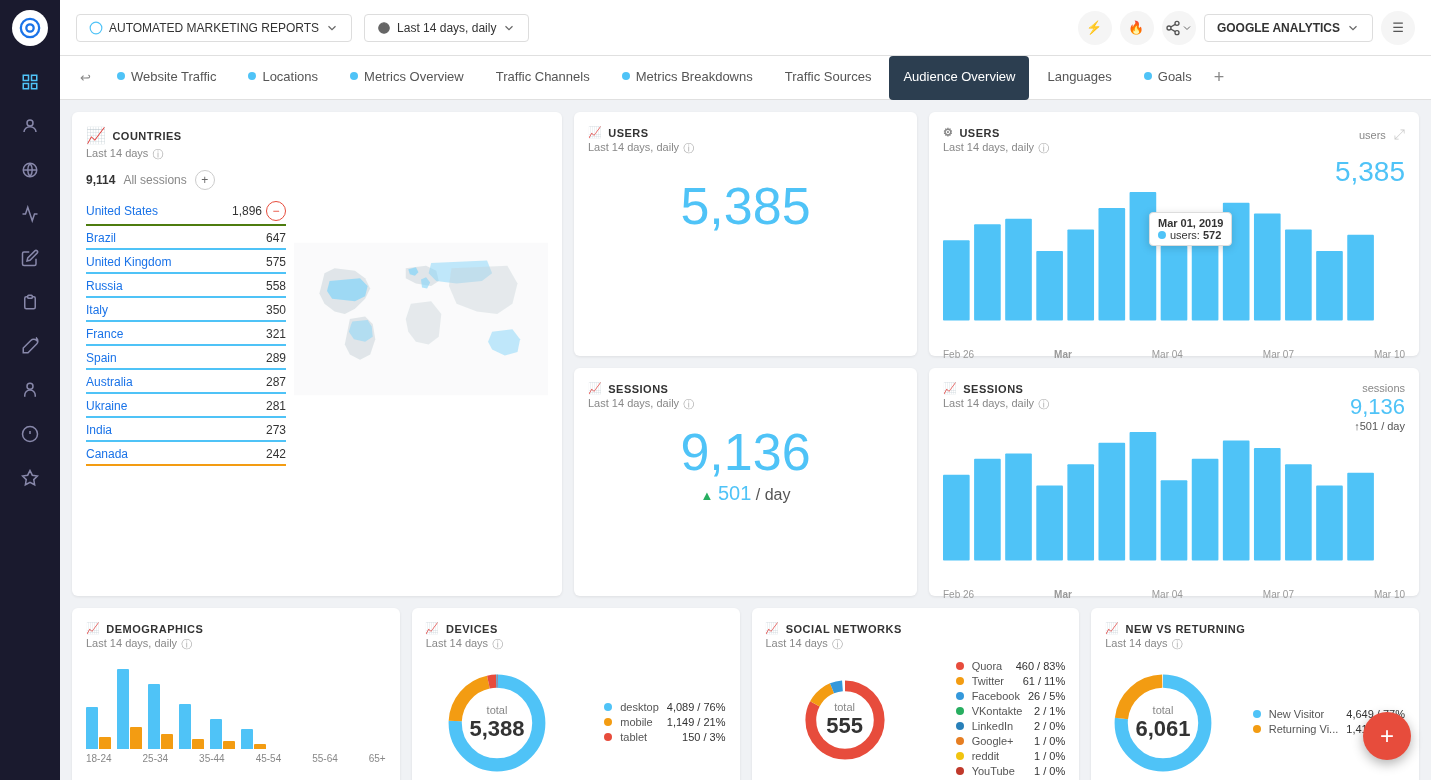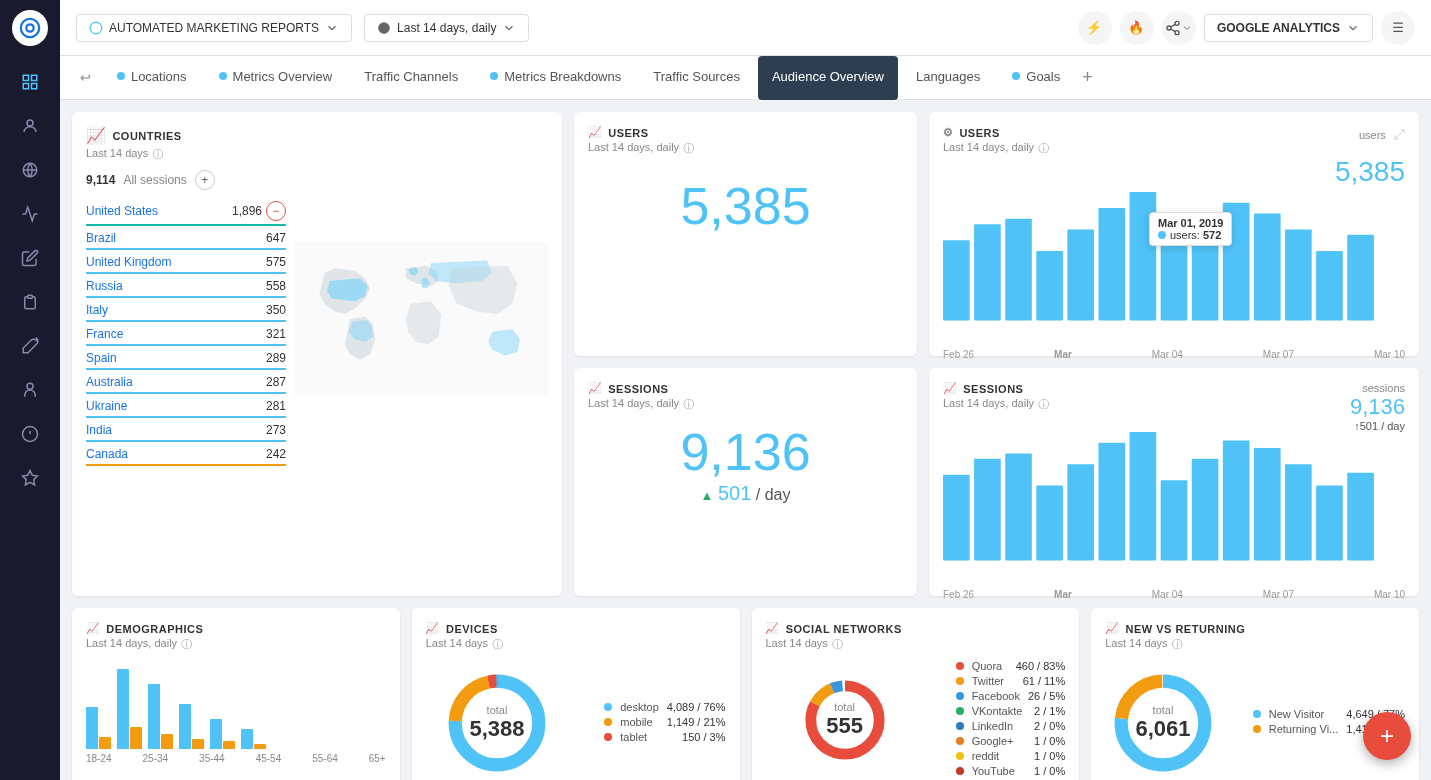--- a/index.html
+++ b/index.html
@@ -225,20 +225,24 @@
           </svg>
       </div>
       <div class="icon-btn">☰</div>
     </div>
   </div>
 
   <div class="navtabs">
     <div class="navtab-arrow">↩</div>
     <div class="navtab">
       <span class="dot" style="background:#4fc3f7"></span>
+      <span>Website Traffic</span>
+    </div>
+    <div class="navtab">
+      <span class="dot" style="background:#4fc3f7"></span>
       <span>Locations</span>
     </div>
     <div class="navtab">
       <span class="dot" style="background:#4fc3f7"></span>
       <span>Metrics Overview</span>
     </div>
     <div class="navtab">
       <span>Traffic Channels</span>
     </div>
     <div class="navtab">
@@ -275,21 +279,21 @@
         </div>
       </div>
       <div class="countries-body">
         <div class="countries-list">
           <div class="all-sessions">
             <span class="all-sessions-num">9,114</span>
             <span style="color:#888;">All sessions</span>
             <div class="circle-btn">+</div>
           </div>
 
-          <div class="country-row" style="border-bottom:2px solid #14b8a6;">
+          <div class="country-row" style="border-bottom:2px solid #4d7c0f;">
             <span class="country-name">United States</span>
             <div style="display:flex;align-items:center;gap:4px;">
               <span class="country-val">1,896</span>
               <div class="circle-btn" style="border-color:#e74c3c;color:#e74c3c;">−</div>
             </div>
           </div>
           <div class="country-row" style="border-bottom:2px solid #4fc3f7;">
             <span class="country-name">Brazil</span>
             <span class="country-val">647</span>
           </div>

